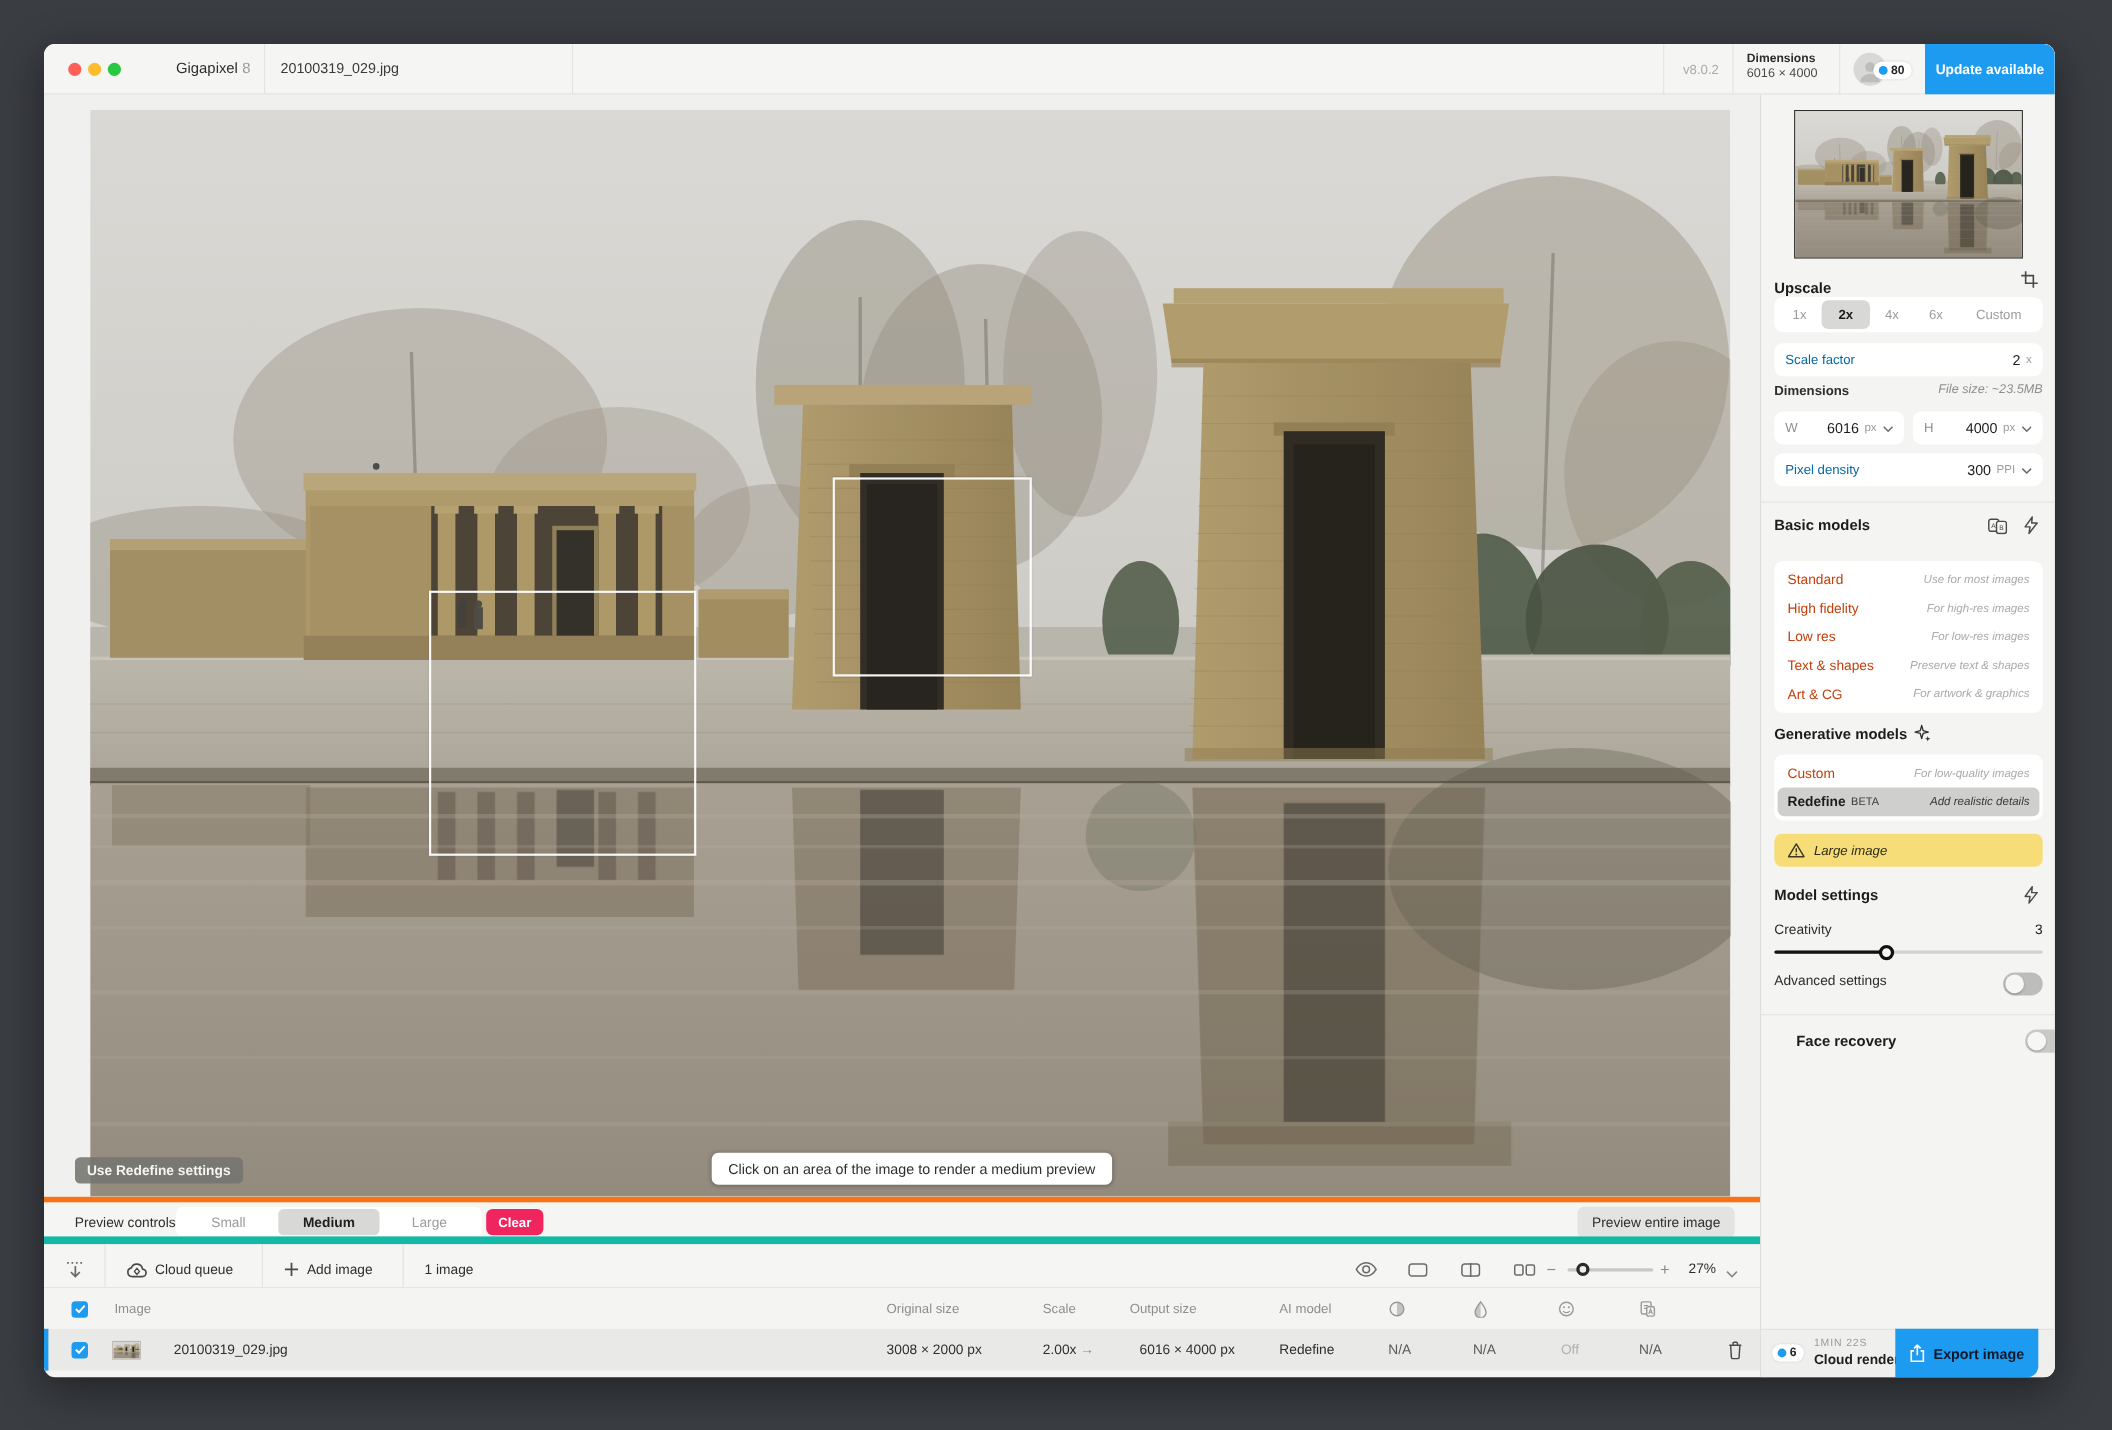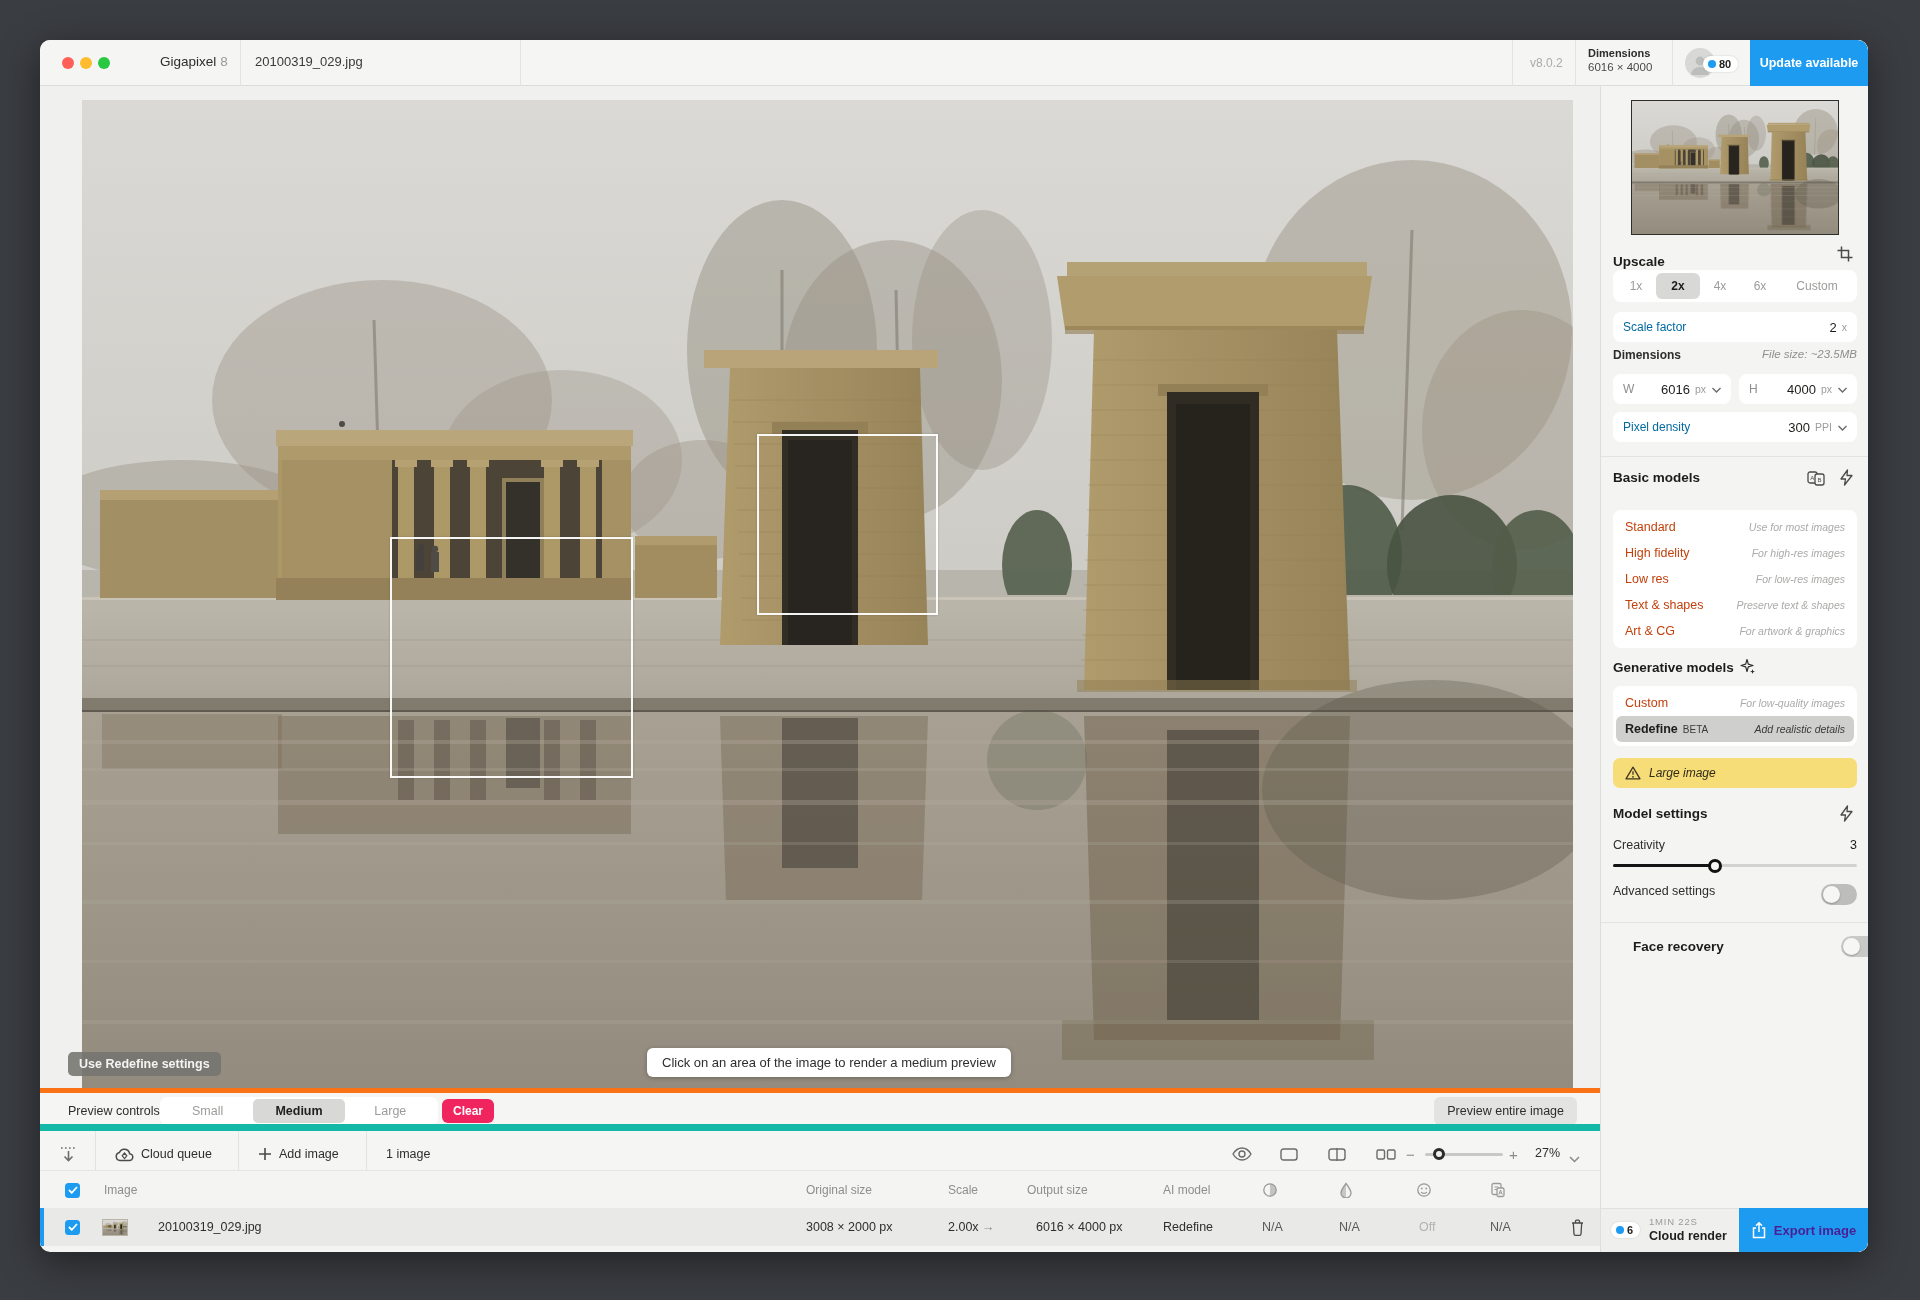--- a/index.html
+++ b/index.html
@@ -103,21 +103,21 @@
   .slider .knob { position:absolute; left:calc(42% - 7px); top:-5.5px; width:14px; height:14px; border-radius:50%; background:#f6f6f4; border:3.5px solid #111; }
   .adv-row { position:absolute; left:12px; top:798px; width:244px; display:flex; align-items:flex-start; font-size:12.5px; color:#2e2e2c; }
   .toggle { width:36px; height:21px; border-radius:11px; background:#bdbdbb; position:relative; cursor:pointer; margin-left:auto; }
   .toggle .tk { position:absolute; left:2px; top:2px; width:17px; height:17px; border-radius:50%; background:#f6f6f4; box-shadow:0 1px 2px rgba(0,0,0,.25); }
   .toggle.light { background:#c9c9c7; }
   .fr-row { position:absolute; left:12px; top:850px; width:244px; display:flex; align-items:center;margin-left:20px; }
   .sb-footer { position:absolute; left:0; bottom:0; width:268px; height:44px; background:#efefed; border-top:1px solid #e0e0de; }
   .cr-badge { position:absolute; left:10px; top:13px; background:#ffffff; border-radius:9px; padding:2px 7px 2px 5px; font-size:11px; font-weight:bold; color:#1f1f1d; display:flex; align-items:center; gap:3px; box-shadow:0 0 2px rgba(0,0,0,.15); }
   .cr-time { position:absolute; left:48px; top:7px; font-size:9.5px; color:#9a9a98; letter-spacing:.8px; }
   .cr-label { position:absolute; left:48px; top:20px; font-size:12.5px; font-weight:bold; color:#1f1f1d; }
-  .export-btn { position:absolute; right:0; bottom:0; width:130px; height:44px; background:#1d9bf0; color:#4c1d95; font-size:13px; font-weight:bold; display:flex; align-items:center; justify-content:center; gap:8px; border-bottom-right-radius:10px; cursor:pointer; }
+  .export-btn { position:absolute; right:16px; bottom:0; width:130px; height:44px; background:#1d9bf0; color:#0f172a; font-size:13px; font-weight:bold; display:flex; align-items:center; justify-content:center; gap:8px; border-bottom-right-radius:10px; cursor:pointer; }
 </style>
 </head>
 <body>
 
 <div class="stage">
 <div class="window">
 
   <svg width="0" height="0" style="position:absolute">
     <defs>
       <linearGradient id="skyG" x1="0" y1="0" x2="0" y2="1">

